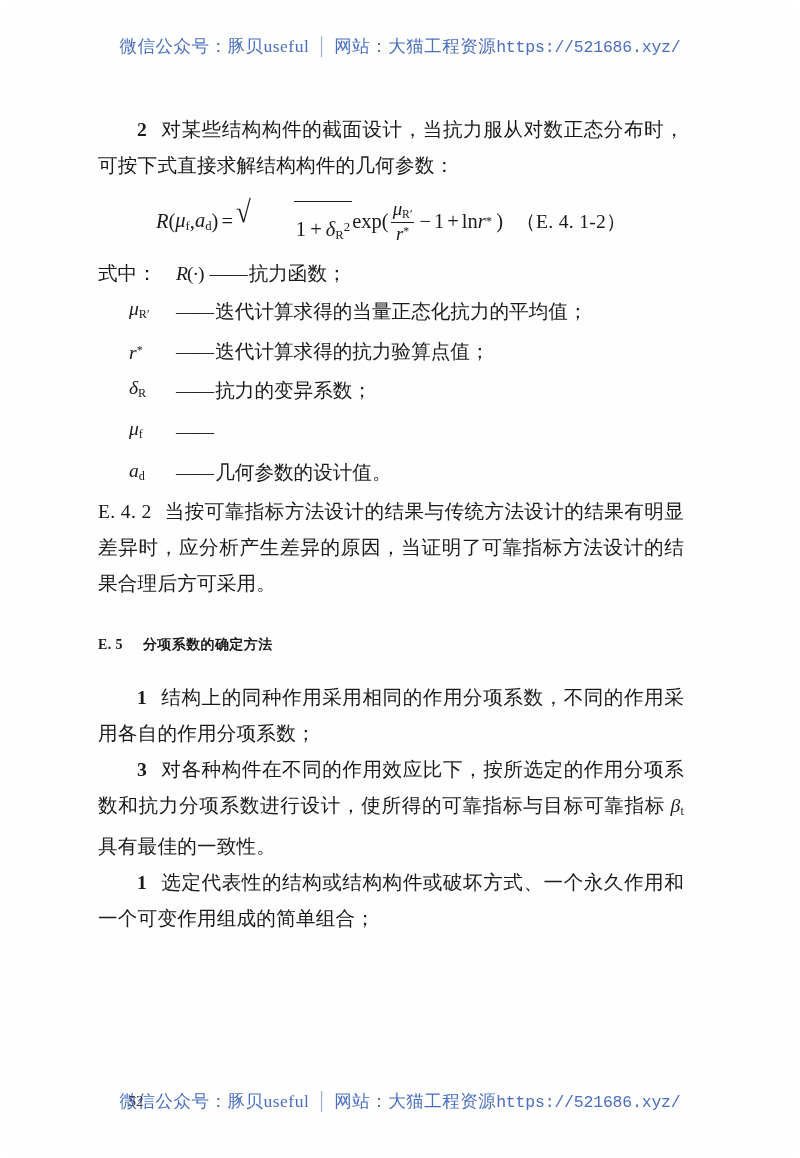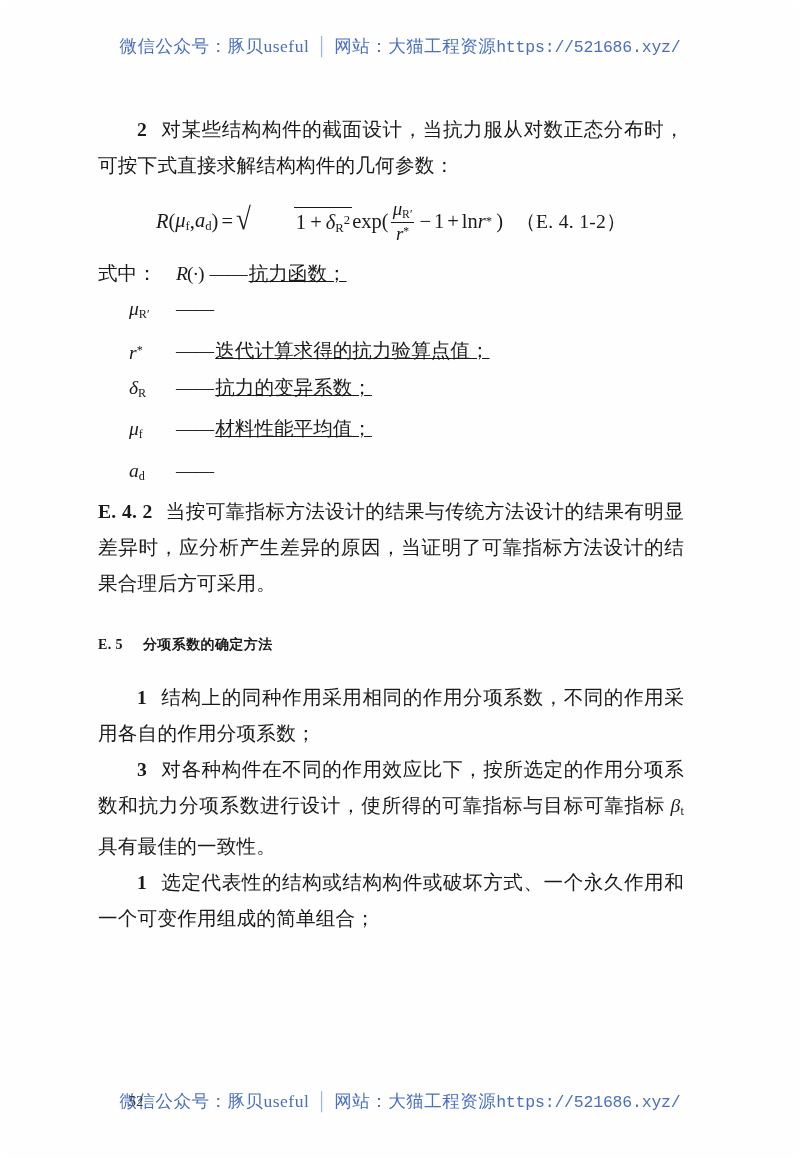--- a/index.html
+++ b/index.html
@@ -75,21 +75,21 @@
     text-justify: inter-ideograph;
     letter-spacing: 0.2px;
   }
   .indent-2 { text-indent: 39px; }
   .num {
     font-family: "Liberation Serif", "DejaVu Serif", serif;
     font-weight: bold;
     padding-right: 14px;
   }
   .clause {
-    font-weight: bold;
+    font-weight: normal;
     padding-right: 13px;
     letter-spacing: 0.3px;
   }
 
   em, .it {
     font-style: italic;
     font-family: "Liberation Serif", "DejaVu Serif", serif;
   }
   sub {
     font-size: 0.62em;
@@ -130,21 +130,21 @@
   }
   .sqrt-sign {
     font-size: 27px;
     line-height: 1;
     margin-right: -1px;
     transform: scaleY(1.15) translateY(-1px);
     display: inline-block;
   }
   .sqrt-body {
     border-top: 1.3px solid #1a1a1a;
-    padding: 3px 2px 0 2px;
+    padding: 16px 2px 0 2px;
     display: inline-block;
     margin-left: 44px;
   }
   .frac {
     display: inline-flex;
     flex-direction: column;
     align-items: center;
     vertical-align: middle;
     margin: 0 2px;
     line-height: 1.06;
@@ -159,40 +159,40 @@
     font-size: 0.92em;
   }
   .op { padding: 0 3px; }
 
   
   .where-block { margin-top: 4px; }
   .where-line {
     display: flex;
     font-size: 19.6px;
     line-height: 35.5px;
-    align-items: flex-start;
+    align-items: center;
   }
   .where-lead {
     width: 78px;
     flex: 0 0 78px;
     text-align: left;
   }
   .where-sym {
     width: 78px;
     flex: 0 0 78px;
     text-align: left;
     padding-left: 31px;
     box-sizing: border-box;
     font-style: italic;
   }
   .where-dash {
     padding-right: 2px;
     letter-spacing: -1px;
   }
-  .where-def { flex: 1; text-decoration: underline; }
+  .where-def { flex: 1; }
 
   
   .section-head {
     font-weight: bold;
     font-size: 14px;
     line-height: 35.5px;
     margin: 25px 0 18px 0;
     letter-spacing: 0.4px;
   }
   .section-head .sh-num { padding-right: 20px; }
@@ -244,43 +244,44 @@
       <div class="where-line">
         <span class="where-lead">式中：</span>
         <span class="where-dash"><span class="it">R</span>(·)&nbsp;</span>
         <span class="where-dash">——</span>
         <span class="where-def">抗力函数；</span>
       </div>
 
       <div class="where-line">
         <span class="where-sym"><span class="it">μ</span><sub>R′</sub></span>
         <span class="where-dash">——</span>
+        <span class="where-def">迭代计算求得的当量正态化抗力的平均值；</span>
       </div>
 
       <div class="where-line">
         <span class="where-sym"><span class="it">r</span><sup>*</sup></span>
         <span class="where-dash">——</span>
         <span class="where-def">迭代计算求得的抗力验算点值；</span>
       </div>
 
       <div class="where-line">
         <span class="where-sym"><span class="it">δ</span><sub>R</sub></span>
         <span class="where-dash">——</span>
         <span class="where-def">抗力的变异系数；</span>
       </div>
 
       <div class="where-line">
         <span class="where-sym"><span class="it">μ</span><sub>f</sub></span>
         <span class="where-dash">——</span>
-        <span class="where-def">材料性能平均值；</span>
       </div>
 
       <div class="where-line">
         <span class="where-sym"><span class="it">a</span><sub>d</sub></span>
         <span class="where-dash">——</span>
+        <span class="where-def">几何参数的设计值。</span>
       </div>
 
     </div>
 
     <p class="para"><span class="clause">E. 4. 2</span><span>当按可靠指标方法设计的结果与传统方法设计的结果有明显差异时，应分析产生差异的原因，当证明了可靠指标方法设计的结果合理后方可采用。</span></p>
 
     <div class="section-head"><span class="sh-num">E. 5</span><span>分项系数的确定方法</span></div>
 
 
     <p class="para indent-2"><span class="num">1</span><span>结构上的同种作用采用相同的作用分项系数，不同的作用采用各自的作用分项系数；</span></p>

